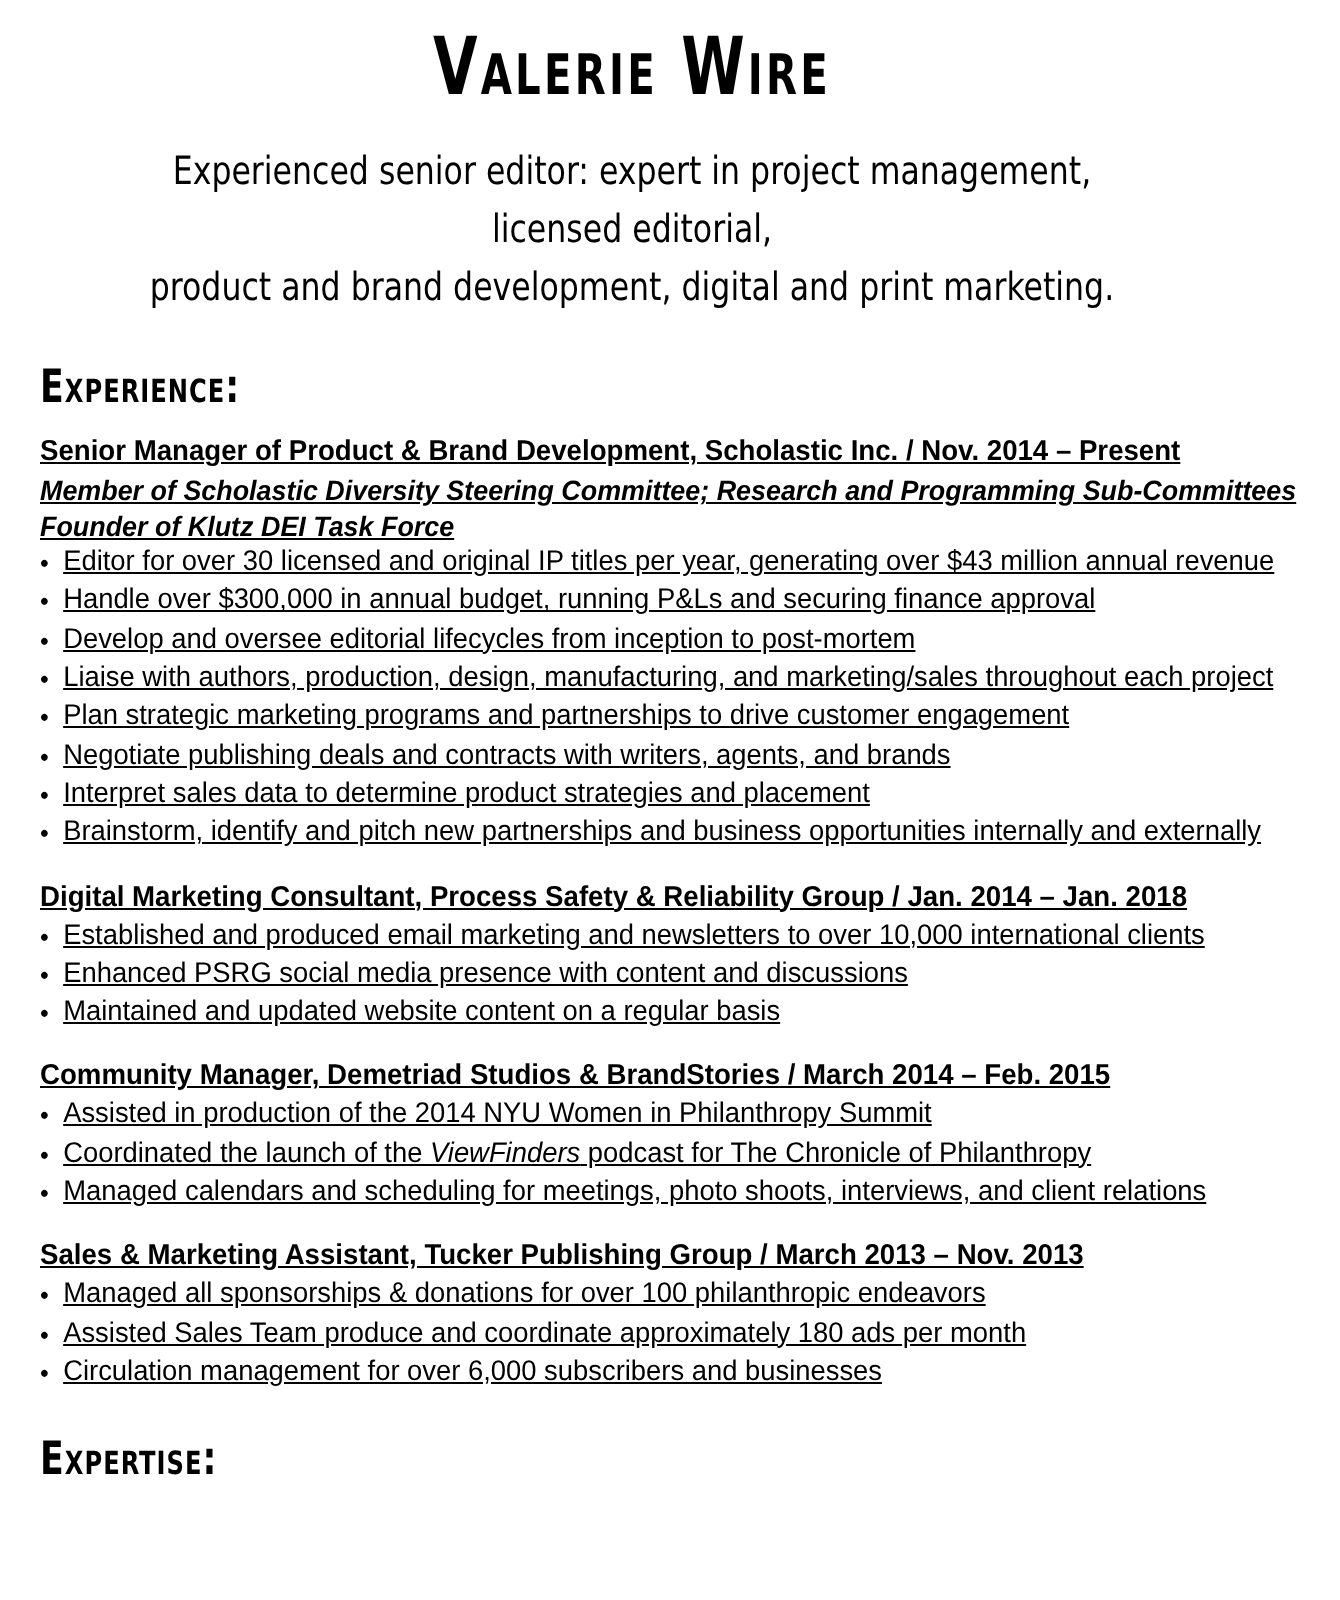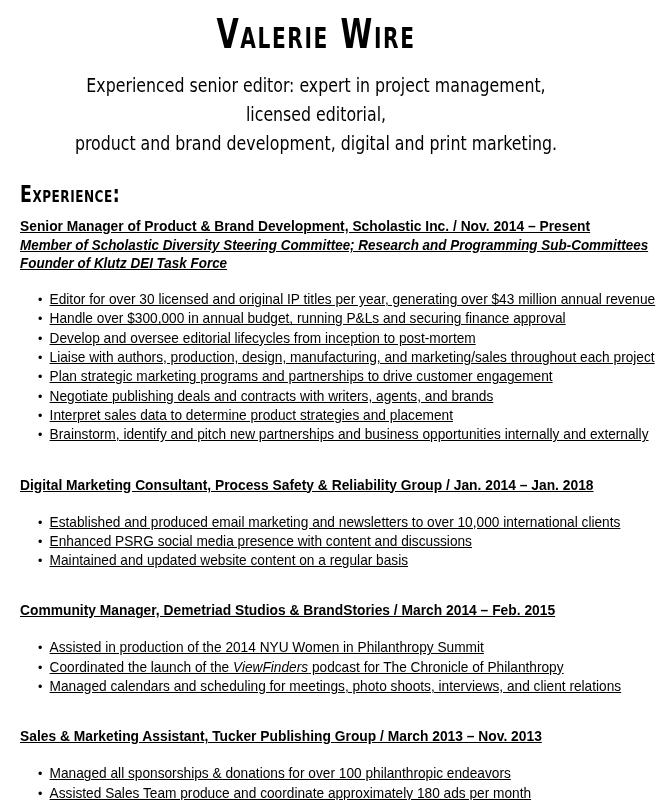--- a/index.html
+++ b/index.html
@@ -99,21 +99,21 @@
     font-weight: 700;
     font-style: italic;
     font-size: 14px;
     line-height: 18px;
     margin: 0;
     transform: scaleX(0.96);
     transform-origin: left top;
     white-space: nowrap;
   }
 
-  .bullets { margin: 18px; padding: 0; list-style: none; }
+  .bullets { margin: 0; padding: 0; list-style: none; }
 
   .bullet {
     position: relative;
     font-size: 14.2px;
     line-height: 19.3px;
     padding-left: 12px;
     transform: scaleX(0.965);
     transform-origin: left top;
     white-space: nowrap;
   }

